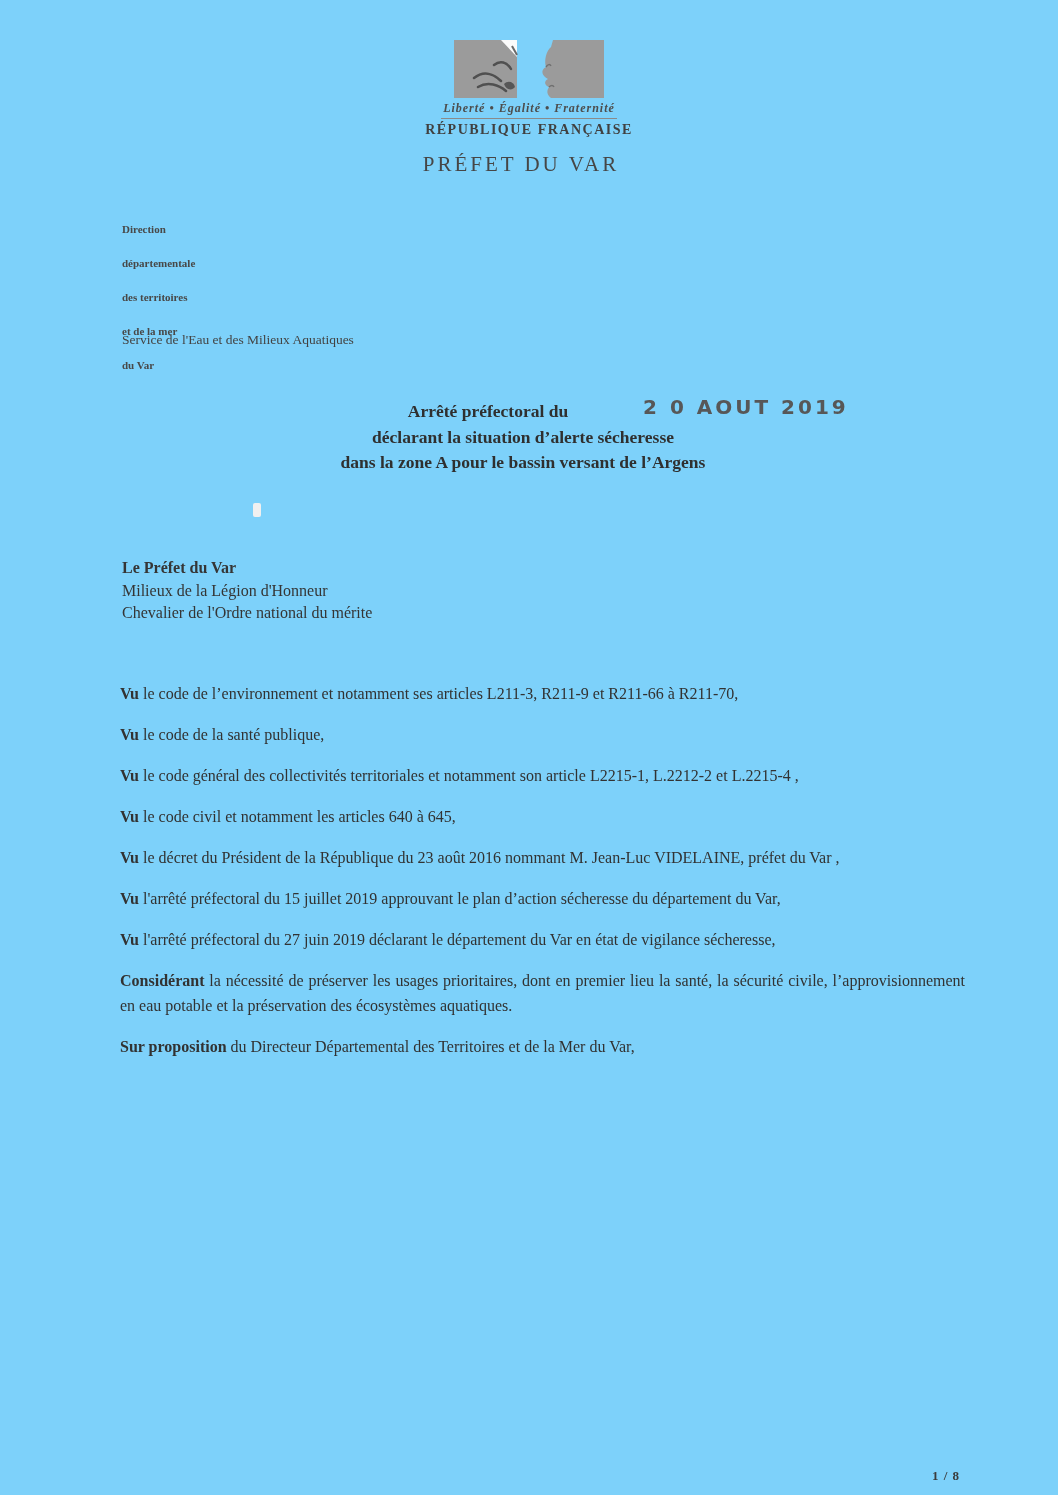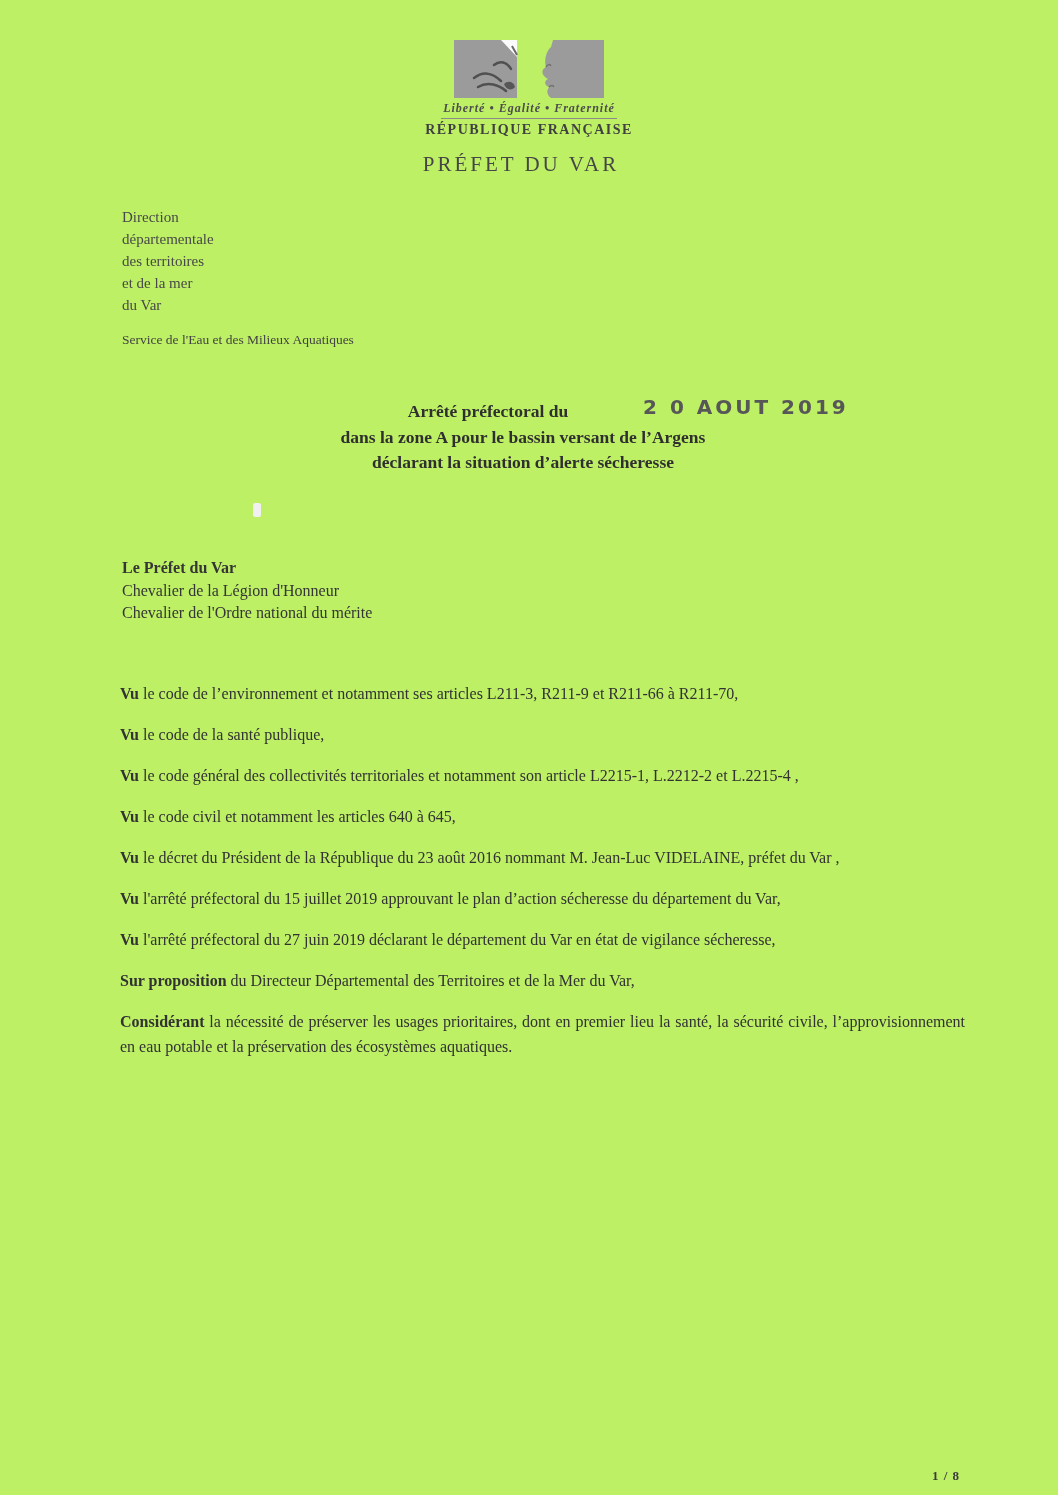--- a/index.html
+++ b/index.html
@@ -1,19 +1,19 @@
 <!DOCTYPE html>
 <html lang="fr"><head>
 <meta charset="utf-8">
 <style>
   html,body{margin:0;padding:0;background:#ffffff;}
   .page{
     position:relative;
     width:1058px;height:1495px;
-    background:#bef264;
+    background:#7dd3fc;
     font-family:"Liberation Serif", serif;
     color:#2f2f2f;
     overflow:hidden;
   }
   
   .logo-wrap{
     position:absolute;top:40px;left:0;right:0;
     display:flex;flex-direction:column;align-items:center;
   }
   .logo-svg{display:block;}
@@ -33,22 +33,23 @@
   }
   .prefet{
     position:absolute;top:152px;left:0;right:16px;
     text-align:center;
     font-size:21px;color:#454545;letter-spacing:3px;
   }
   
   .sender{position:absolute;left:122px;top:206px;}
   .sender .dir-line{
     display:block;
-    font-weight:400;font-size:15px;color:#474747;
+    font-weight:700;font-size:11px;color:#474747;
     line-height:22px;
+    margin-top:12px;
   }
   .service{
     position:absolute;left:122px;top:332px;
     font-size:13.5px;color:#424242;
   }
   
   .title-block{
     position:absolute;left:0;right:12px;top:399px;
     text-align:center;
     font-weight:700;font-size:17.5px;color:#2d2d2d;
@@ -117,38 +118,38 @@
     <span class="dir-line">des territoires</span>
     <span class="dir-line">et de la mer</span>
     <span class="dir-line">du Var</span>
   </div>
   <div class="service">Service de l'Eau et des Milieux Aquatiques</div>
 
   <div class="artifact"></div>
 
   <div class="title-block">
     <div class="title-line1">Arrêté préfectoral du</div>
+    <div>déclarant la situation d’alerte sécheresse</div>
     <div>dans la zone A pour le bassin versant de l’Argens</div>
-    <div>déclarant la situation d’alerte sécheresse</div>
   </div>
   <div class="stamp">2 0 AOUT 2019</div>
 
   <div class="issuer">
     <div class="b">Le Préfet du Var</div>
-    <div>Chevalier de la Légion d'Honneur</div>
+    <div>Milieux de la Légion d'Honneur</div>
     <div>Chevalier de l'Ordre national du mérite</div>
   </div>
 
   <div class="body-text">
     <p><span class="lead">Vu</span><span> le code de l’environnement et notamment ses articles L211-3, R211-9 et R211-66 à R211-70,</span></p>
     <p><span class="lead">Vu</span><span> le code de la santé publique,</span></p>
     <p><span class="lead">Vu</span><span> le code général des collectivités territoriales et notamment son article L2215-1, L.2212-2 et L.2215-4 ,</span></p>
     <p><span class="lead">Vu</span><span> le code civil et notamment les articles 640 à 645,</span></p>
     <p><span class="lead">Vu</span><span> le décret du Président de la République du 23 août 2016 nommant M. Jean-Luc VIDELAINE, préfet du Var ,</span></p>
     <p><span class="lead">Vu</span><span> l'arrêté préfectoral du 15 juillet 2019 approuvant le plan d’action sécheresse du département du Var,</span></p>
     <p><span class="lead">Vu</span><span> l'arrêté préfectoral du 27 juin 2019 déclarant le département du Var en état de vigilance sécheresse,</span></p>
+    <p><span class="lead">Considérant</span><span> la nécessité de préserver les usages prioritaires, dont en premier lieu la santé, la sécurité civile, l’approvisionnement en eau potable et la préservation des écosystèmes aquatiques.</span></p>
     <p><span class="lead">Sur proposition</span><span> du Directeur Départemental des Territoires et de la Mer du Var,</span></p>
-    <p><span class="lead">Considérant</span><span> la nécessité de préserver les usages prioritaires, dont en premier lieu la santé, la sécurité civile, l’approvisionnement en eau potable et la préservation des écosystèmes aquatiques.</span></p>
   </div>
 
   <div class="page-num">1 / 8</div>
 
 </div>
 
 </body></html>

